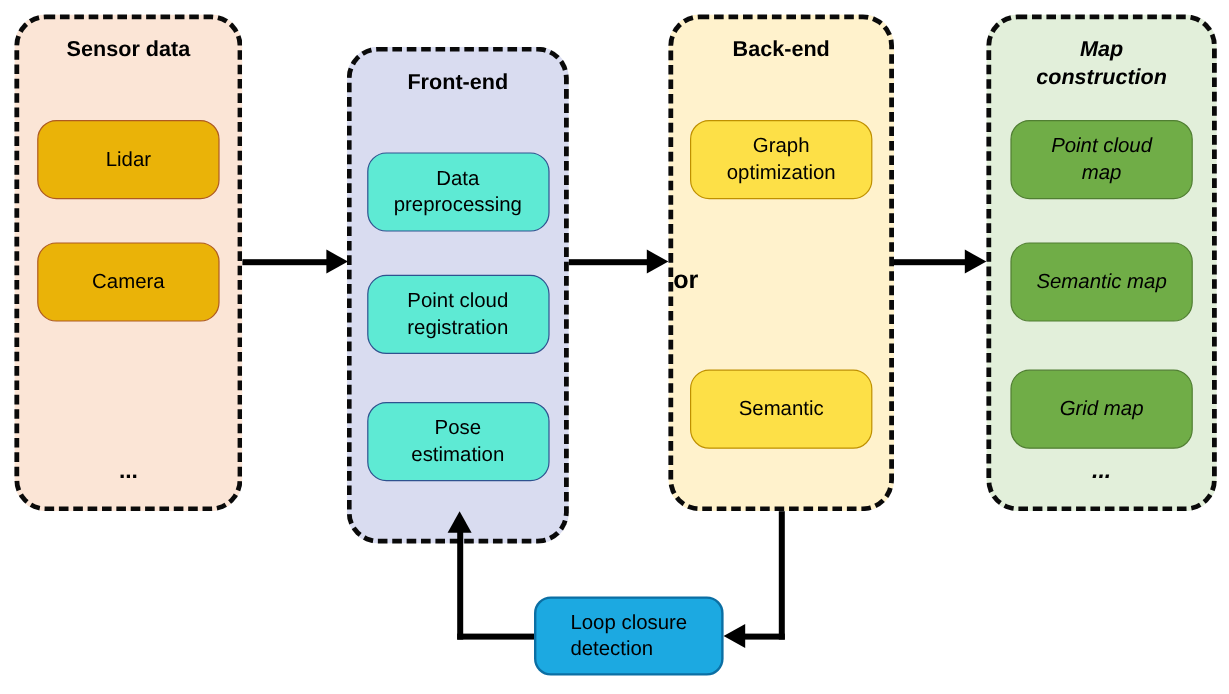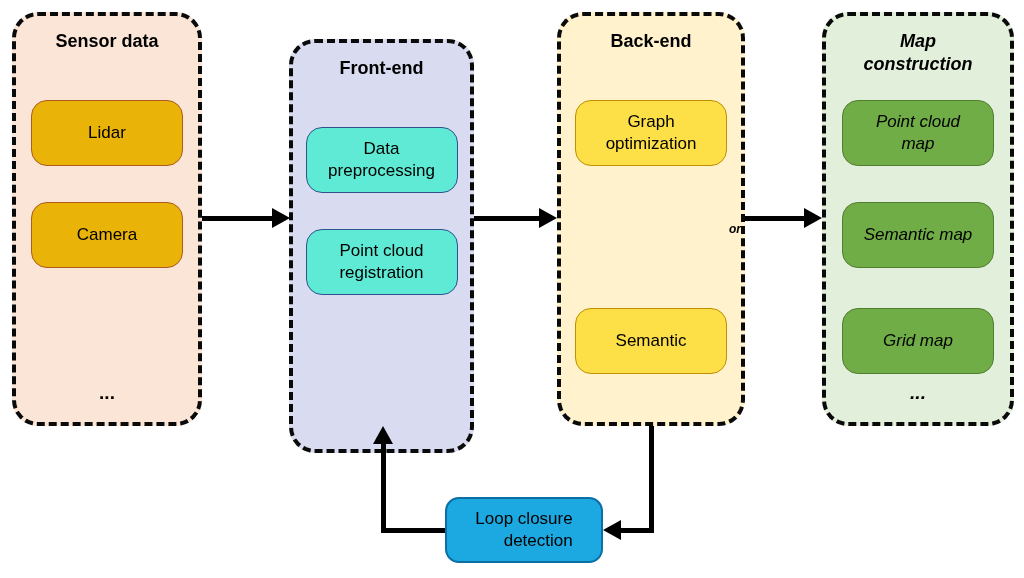--- a/index.html
+++ b/index.html
@@ -75,41 +75,40 @@
     width: 100%;
     text-align: center;
     font-weight: bold;
     font-size: 19px;
   }
   .or-label {
     position: absolute;
     top: 206px;
     left: 0;
     width: 100%;
-    text-align: right;
+    text-align: left;
     font-weight: bold;
-    font-size: 12px;
-    font-style: italic;
+    font-size: 21px;
   }
 
   
   .node-loop {
     position: absolute;
     left: 445px;
     top: 497px;
     width: 158px;
     height: 66px;
     box-sizing: border-box;
     background: #1CA9E1;
     border: 2px solid #0B6FA4;
     border-radius: 14px;
     display: flex;
     align-items: center;
     justify-content: center;
-    text-align: right;
+    text-align: left;
     font-size: 17px;
     line-height: 1.3;
     white-space: pre-line;
   }
 
   
   .seg {
     position: absolute;
     background: #000000;
   }
@@ -147,20 +146,22 @@
     <div class="node node-sensor r2">Camera</div>
     <div class="ellipsis">...</div>
   </div>
 
   <div class="group group-front">
     <div class="group-title">Front-end</div>
     <div class="node node-front r1">Data
 preprocessing</div>
     <div class="node node-front r2">Point cloud
 registration</div>
+    <div class="node node-front r3">Pose
+estimation</div>
   </div>
 
   <div class="group group-back">
     <div class="group-title">Back-end</div>
     <div class="node node-back r1">Graph
 optimization</div>
     <div class="or-label">or</div>
     <div class="node node-back r3">Semantic</div>
   </div>
 

